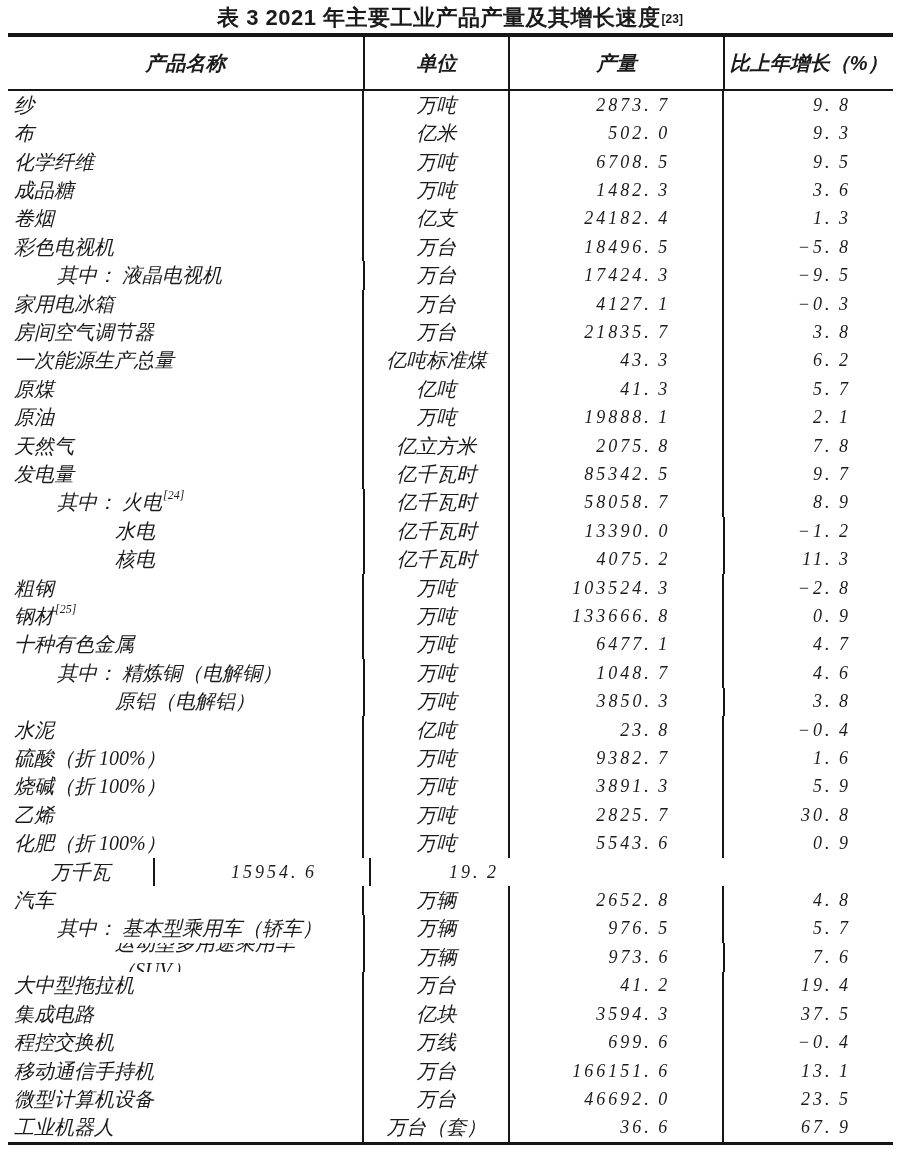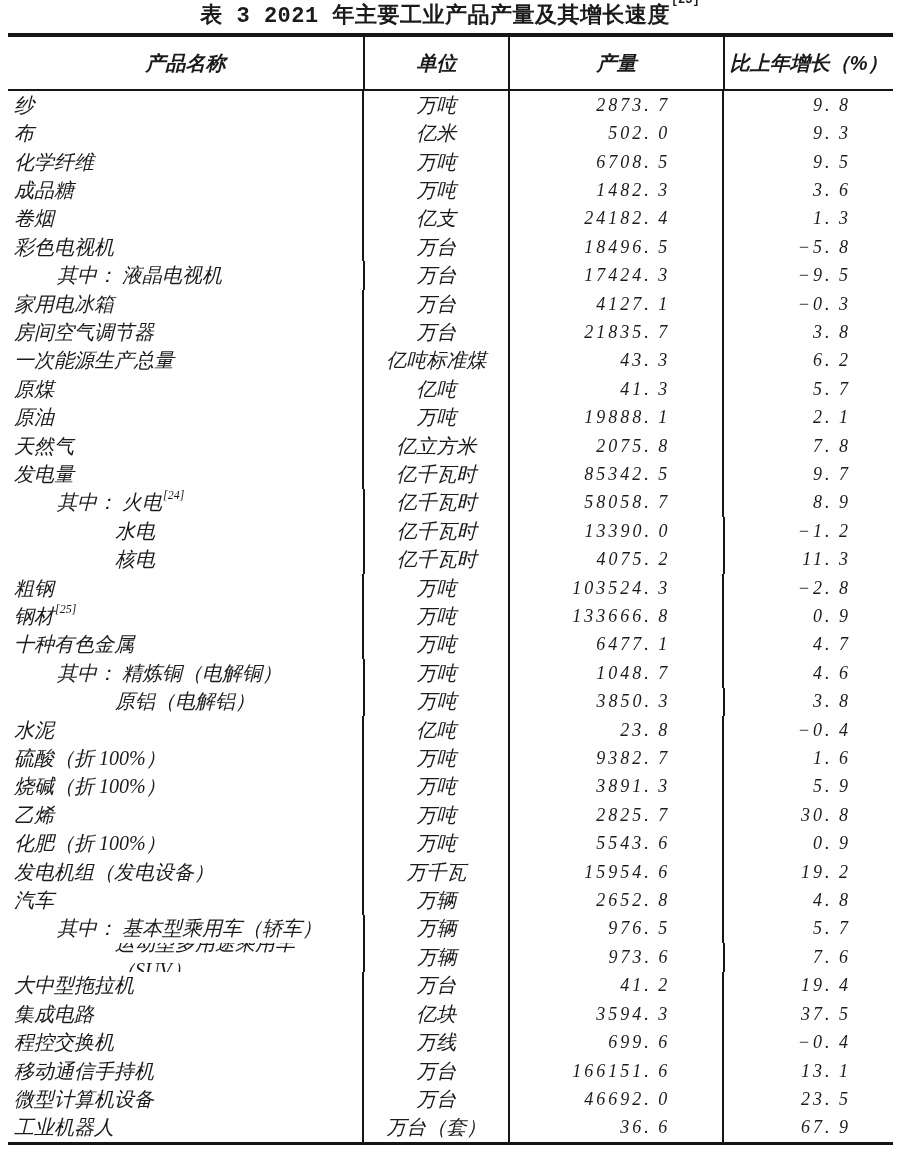--- a/index.html
+++ b/index.html
@@ -1,22 +1,22 @@
 <!DOCTYPE html>
 <html lang="zh"><head>
 <meta charset="utf-8">
 <style>
   html,body { margin:0; padding:0; background:#ffffff; }
   .page {
     width:900px; height:1164px; background:#ffffff; color:#1b1b1b;
     font-family:"Liberation Serif", serif; overflow:hidden; position:relative;
   }
   .title {
-    height:33px; display:flex; justify-content:center; align-items:flex-start;
-    font-family:Liberation Mono, monospace; font-weight:700; font-size:22px;
+    height:33px; display:flex; justify-content:center; align-items:flex-end;
+    font-family:Liberation Sans, sans-serif; font-weight:700; font-size:22px;
     letter-spacing:0.5px;
   }
   .title sup, .c-name sup {
     font-size:12px; position:relative; top:-7px; letter-spacing:0; margin-left:1px;
   }
   .table {
     margin:0 7px 0 8px;
     border-top:4px solid #161616;
     border-bottom:3.5px solid #161616;
     font-style:italic;
@@ -265,23 +265,20 @@
         </div>
         <div class="row">
           <div class="cell c-name w1 bdr ind0">
             <span>化肥（折 100%）</span>
           </div>
           <div class="cell c-unit w2 bdr">万吨</div>
           <div class="cell c-output w3 bdr">5543. 6</div>
           <div class="cell c-growth w4">0. 9</div>
         </div>
         <div class="row">
-          <div class="cell c-name w1 bdr ind0">
-            <span>发电机组（发电设备）</span>
-          </div>
           <div class="cell c-unit w2 bdr">万千瓦</div>
           <div class="cell c-output w3 bdr">15954. 6</div>
           <div class="cell c-growth w4">19. 2</div>
         </div>
         <div class="row">
           <div class="cell c-name w1 bdr ind0">
             <span>汽车</span>
           </div>
           <div class="cell c-unit w2 bdr">万辆</div>
           <div class="cell c-output w3 bdr">2652. 8</div>

